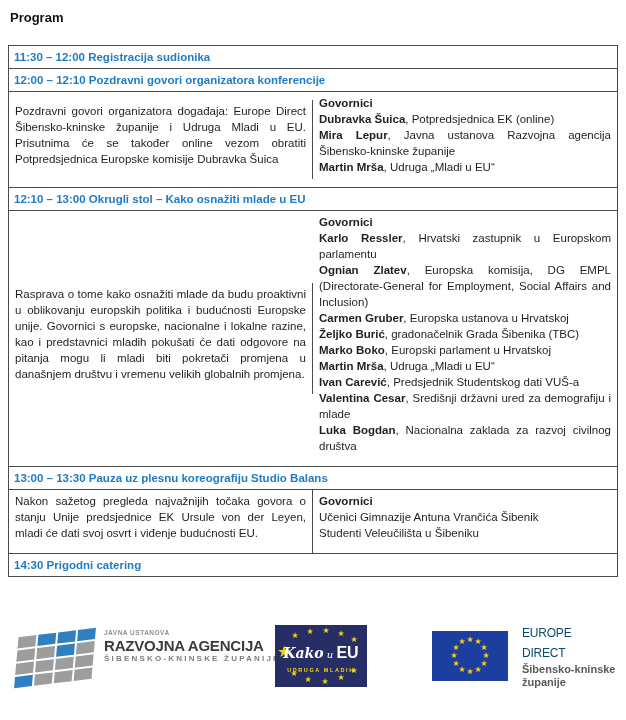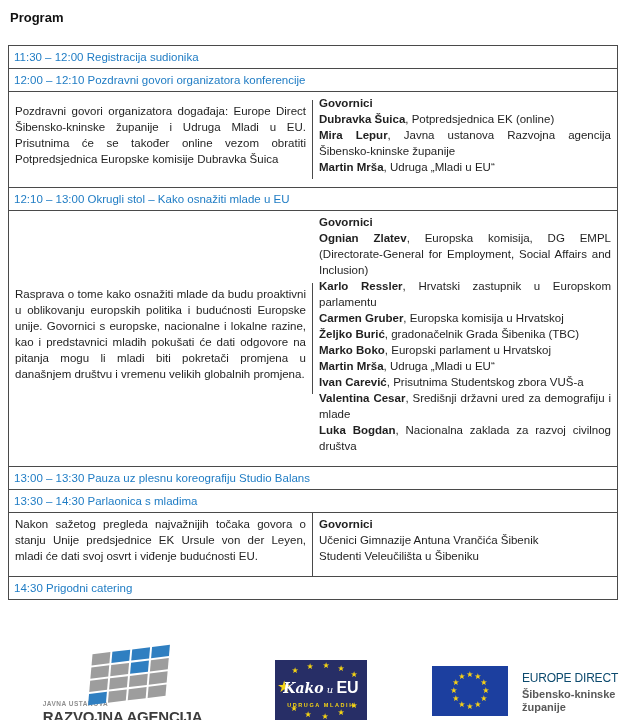--- a/index.html
+++ b/index.html
@@ -9,33 +9,33 @@
     font-size:11.5px;line-height:16px;color:#1f1f1f;
     -webkit-font-smoothing:antialiased;
   }
   .page{padding:8px 8px 0 8px;position:relative;}
   .doc-title{font-size:13px;font-weight:bold;color:#111;margin:2px 0 19px 2px;}
 
   
   .tbl{width:608px;border:1px solid #4a4a4a;}
   .row{border-bottom:1px solid #4a4a4a;}
   .row:last-child{border-bottom:none;}
-  .rh{padding:3px 5px 3px 5px;font-weight:normal;color:#1f7cc4;}
+  .rh{padding:3px 5px 3px 5px;font-weight:bold;color:#1f7cc4;}
   .rc{display:flex;align-items:center;}
   .cl{width:291px;padding:3px 6px 12px 6px;border-right:1px solid #4a4a4a;text-align:justify;}
   .cr{flex:1;padding:3px 6px 12px 6px;text-align:justify;}
   .b{font-weight:bold;}
   .sp{margin:0;}
 
   
   .logos{display:flex;align-items:center;margin-top:46px;padding-left:2px;}
   .logo{position:relative;}
 
   
-  .agency{display:flex;align-items:center;width:242px;flex-direction:column;}
+  .agency{display:flex;width:242px;}
   .mosaic{
     display:grid;grid-template-columns:repeat(4,18px);grid-auto-rows:11px;
     gap:2px;transform:rotate(-7deg) skewX(-12deg);margin:4px 10px 0 6px;
   }
   .mosaic i{display:block;}
   .mosaic i.g{background:#9d9d9d;}
   .mosaic i.b{background:#2f7fc1;}
   .ag-text{white-space:nowrap;}
   .ag1{font-size:6.5px;line-height:8px;color:#8f8f8f;letter-spacing:.5px;font-weight:bold;}
   .ag2{font-size:15px;line-height:17px;color:#3c3c3c;font-weight:bold;letter-spacing:-.2px;}
@@ -103,35 +103,34 @@
         <div class="sp"><span class="b">Martin Mrša</span><span>, Udruga „Mladi u EU“</span></div>
       </div>
     </div>
 
     <div class="row rh">12:10 – 13:00 Okrugli stol – Kako osnažiti mlade u EU</div>
 
     <div class="row rc">
       <div class="cl">Rasprava o tome kako osnažiti mlade da budu proaktivni u oblikovanju europskih politika i budućnosti Europske unije. Govornici s europske, nacionalne i lokalne razine, kao i predstavnici mladih pokušati će dati odgovore na pitanja mogu li mladi biti pokretači promjena u današnjem društvu i vremenu velikih globalnih promjena.</div>
       <div class="cr">
         <div class="b">Govornici</div>
+        <div class="sp"><span class="b">Karlo Ressler</span><span>, Hrvatski zastupnik u Europskom parlamentu</span></div>
         <div class="sp"><span class="b">Ognian Zlatev</span><span>, Europska komisija, DG EMPL (Directorate-General for Employment, Social Affairs and Inclusion)</span></div>
-        <div class="sp"><span class="b">Karlo Ressler</span><span>, Hrvatski zastupnik u Europskom parlamentu</span></div>
-        <div class="sp"><span class="b">Carmen Gruber</span><span>, Europska komisija u Hrvatskoj</span></div>
+        <div class="sp"><span class="b">Carmen Gruber</span><span>, Europska ustanova u Hrvatskoj</span></div>
         <div class="sp"><span class="b">Željko Burić</span><span>, gradonačelnik Grada Šibenika (TBC)</span></div>
         <div class="sp"><span class="b">Marko Boko</span><span>, Europski parlament u Hrvatskoj</span></div>
         <div class="sp"><span class="b">Martin Mrša</span><span>, Udruga „Mladi u EU“</span></div>
-        <div class="sp"><span class="b">Ivan Carević</span><span>, Prisutnima Studentskog zbora VUŠ-a</span></div>
+        <div class="sp"><span class="b">Ivan Carević</span><span>, Predsjednik Studentskog dati VUŠ-a</span></div>
         <div class="sp"><span class="b">Valentina Cesar</span><span>, Središnji državni ured za demografiju i mlade</span></div>
         <div class="sp"><span class="b">Luka Bogdan</span><span>, Nacionalna zaklada za razvoj civilnog društva</span></div>
       </div>
     </div>
 
     <div class="row rh">13:00 – 13:30 Pauza uz plesnu koreografiju Studio Balans</div>
 
-    <div class="row rh">13:30 – 14:30 Parlaonica s mladima</div>
 
     <div class="row rc">
       <div class="cl">Nakon sažetog pregleda najvažnijih točaka govora o stanju Unije predsjednice EK Ursule von der Leyen, mladi će dati svoj osvrt i viđenje budućnosti EU.</div>
       <div class="cr">
         <div class="b">Govornici</div>
         <div class="sp">Učenici Gimnazije Antuna Vrančića Šibenik</div>
         <div class="sp">Studenti Veleučilišta u Šibeniku</div>
       </div>
     </div>
 

